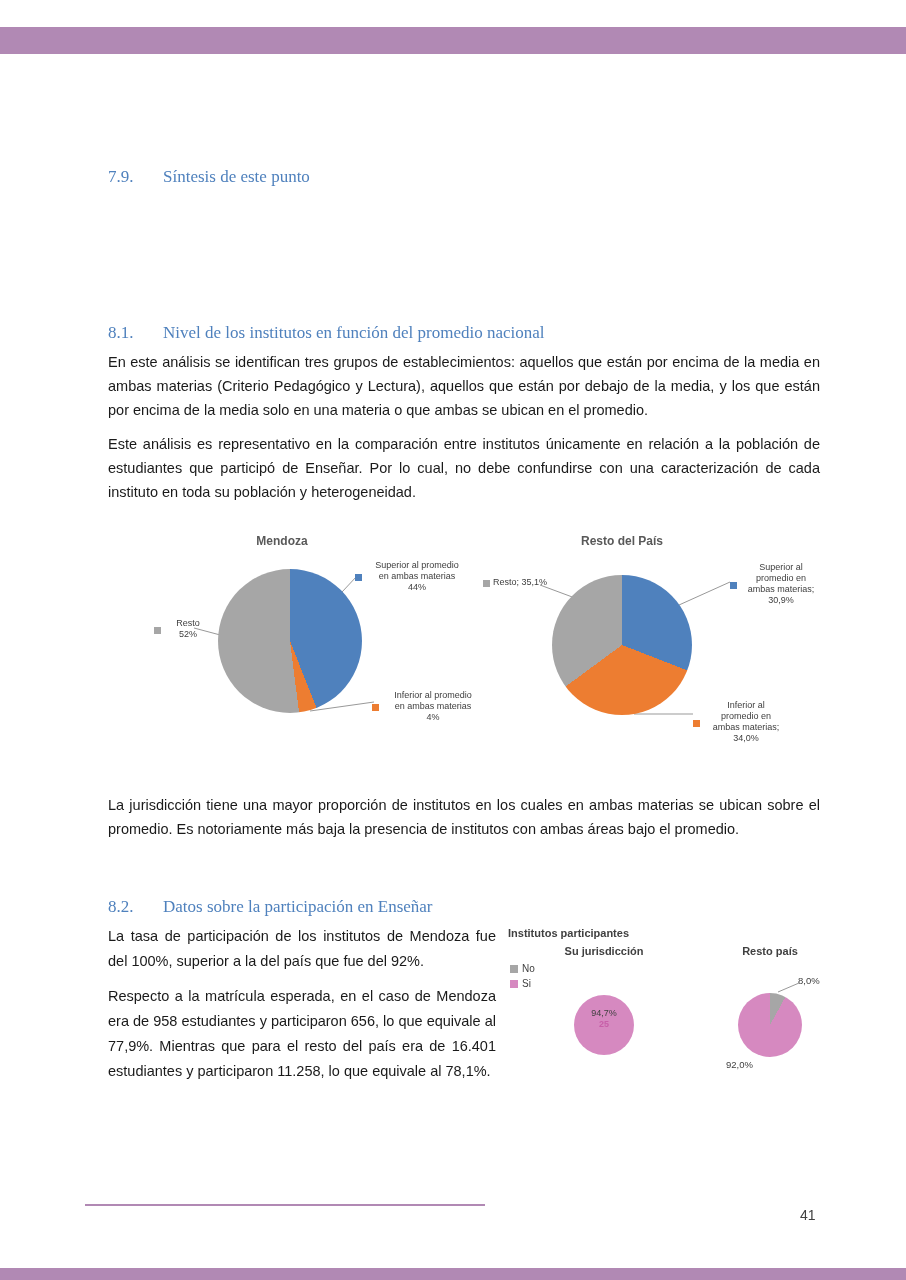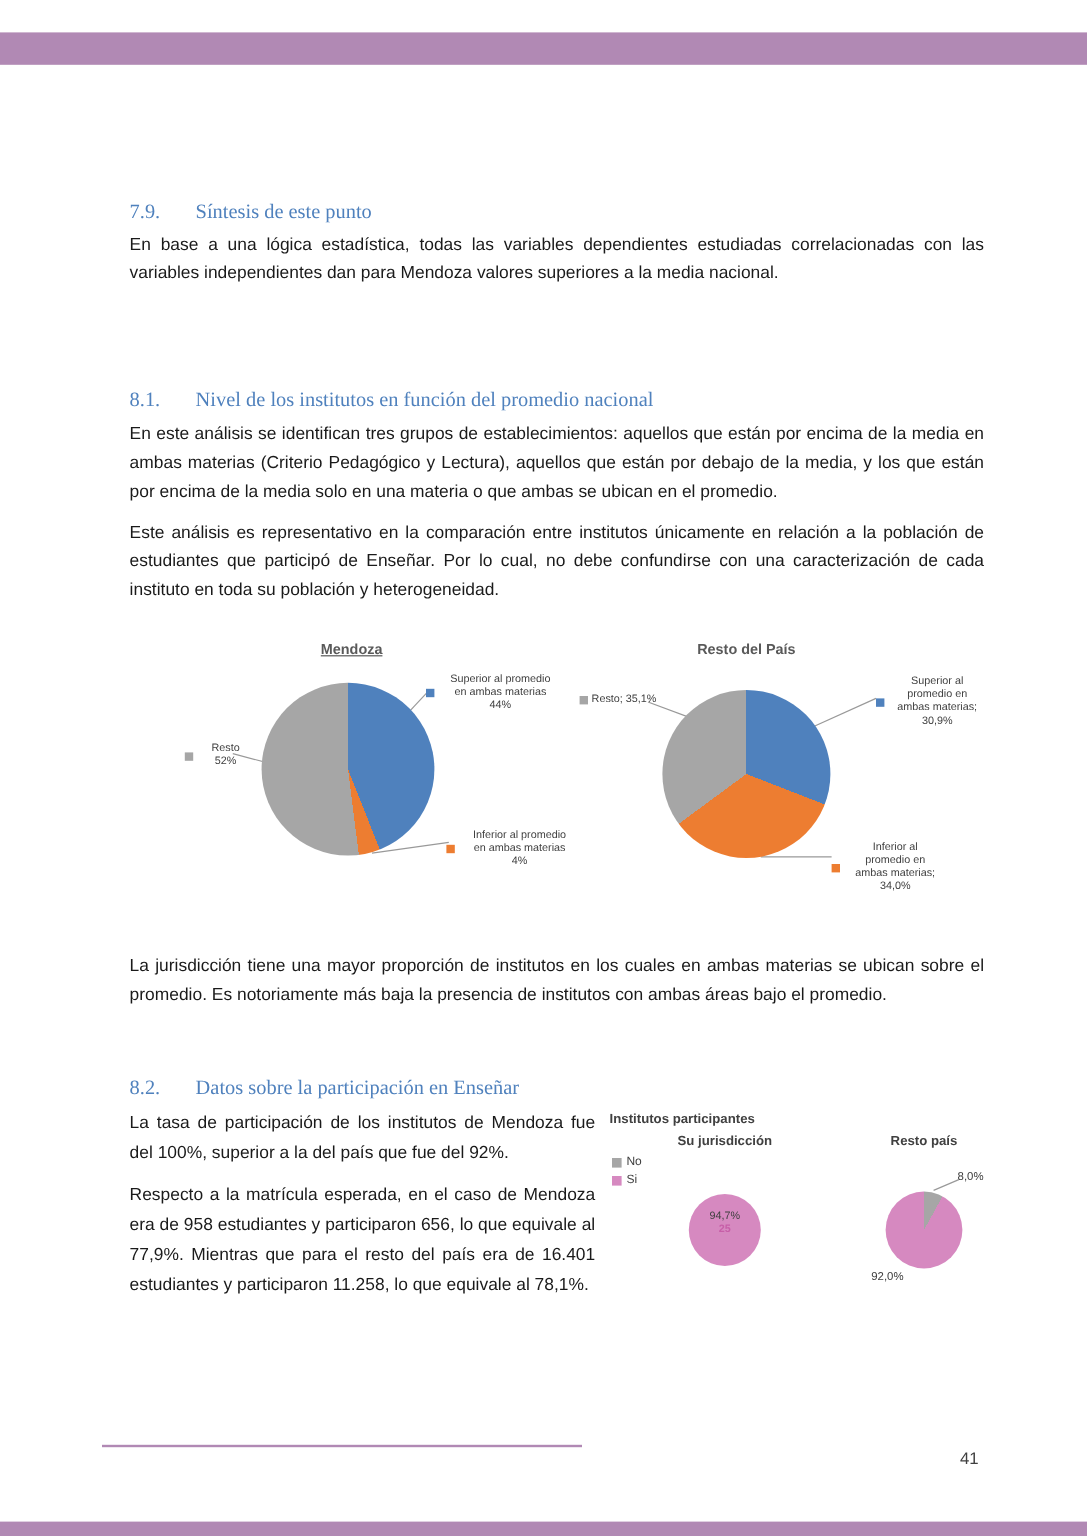--- a/index.html
+++ b/index.html
@@ -19,21 +19,21 @@
   .h2 { font-family:"Liberation Serif", serif; font-weight:normal; font-size:17px; color:#4F81BD; }
   .h2 .h-num { display:inline-block; width:55px; }
 
   .para { font-size:14.5px; line-height:24px; text-align:justify; color:#1a1a1a; }
 
   
   .chart { position:absolute; }
   .chart-mendoza { left:150px; top:503px; width:335px; height:245px; }
   .chart-resto { left:478px; top:503px; width:350px; height:250px; }
   .chart-title { position:absolute; top:10px; text-align:center; font-size:12px; font-weight:bold; color:#595959; }
-  .chart-mendoza .chart-title { left:43px; width:200px;text-decoration:underline; }
+  .chart-mendoza .chart-title { left:32px; width:200px; }
   .chart-resto .chart-title { left:44px; width:200px; }
   .pie { position:absolute; border-radius:50%; }
   .leaders { position:absolute; left:0; top:0; width:100%; height:100%; }
   .leaders line { stroke:#999999; stroke-width:1; }
   .callout { position:absolute; display:flex; align-items:center; gap:3px; }
   .callout-text { flex:1; white-space:pre-line; font-size:9px; line-height:11px; color:#404040; text-align:center; }
   .callout-text.left { text-align:left; }
   .marker { display:inline-block; width:7px; height:7px; margin-top:2px; background:#ccc; flex:0 0 auto; }
 
   
@@ -55,21 +55,20 @@
 </head>
 <body>
 
 <div class="page">
 
   <div class="accent-bar top"></div>
 
   <div class="abs content-w h2" style="top:146px;">
     <span class="h-num">7.9.</span><span>Síntesis de este punto</span>
   </div>
-  <p class="abs content-w para" style="top:171px;">En base a una lógica estadística, todas las variables dependientes estudiadas correlacionadas con las variables independientes dan para Mendoza valores superiores a la media nacional.</p>
 
 
   <div class="abs content-w h2" style="top:302px;">
     <span class="h-num">8.1.</span><span>Nivel de los institutos en función del promedio nacional</span>
   </div>
   <p class="abs content-w para" style="top:411px;">Este análisis es representativo en la comparación entre institutos únicamente en relación a la población de estudiantes que participó de Enseñar. Por lo cual, no debe confundirse con una caracterización de cada instituto en toda su población y heterogeneidad.</p>
   <p class="abs content-w para" style="top:329px;">En este análisis se identifican tres grupos de establecimientos: aquellos que están por encima de la media en ambas materias (Criterio Pedagógico y Lectura), aquellos que están por debajo de la media, y los que están por encima de la media solo en una materia o que ambas se ubican en el promedio.</p>
 
   <div class="chart chart-mendoza">
     <div class="chart-title">Mendoza</div>

